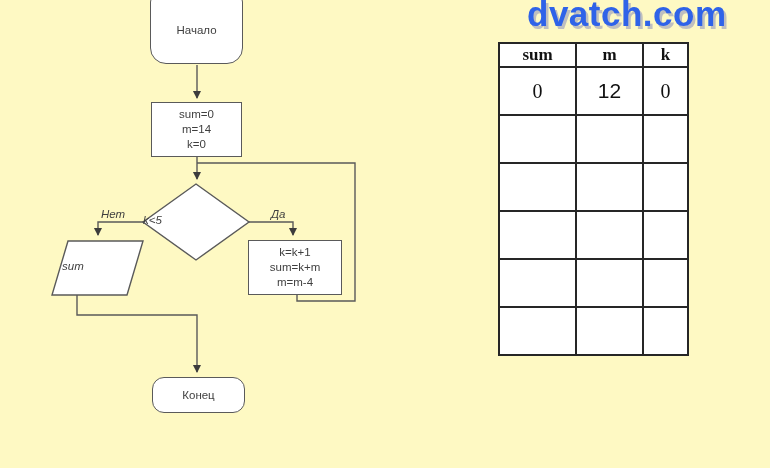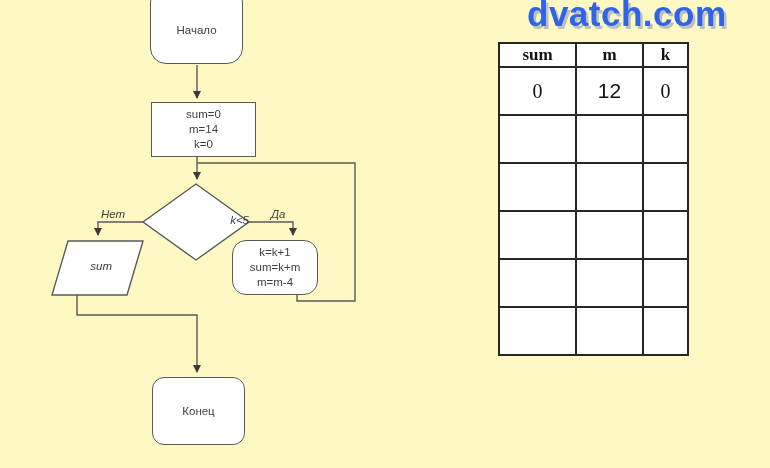--- a/index.html
+++ b/index.html
@@ -24,21 +24,21 @@
   }
   .fc-terminal{border-radius:16px;}
   .fc-process{flex-direction:column;}
   .fc-label{
     position:absolute;
     color:#3f3f3f;
     font-size:11.5px;
     white-space:nowrap;
     font-style:italic;
   }
-  .fc-label.centered{text-align:right;}
+  .fc-label.centered{text-align:left;}
   
   #trace-table{
     position:absolute;left:498px;top:42px;
     border-collapse:collapse;
     table-layout:fixed;
     background:#ffffff;
   }
   #trace-table td,#trace-table th{
     border:2px solid #262626;
     padding:0;margin:0;
@@ -93,40 +93,40 @@
 
     <polygon points="196,184 249,222 196,260 143,222" fill="#ffffff" stroke="#5a5a5a" stroke-width="1.4"></polygon>
 
     <polygon points="68,241 143,241 127,295 52,295" fill="#ffffff" stroke="#5a5a5a" stroke-width="1.4"></polygon>
   </svg>
 
   <div class="fc-node fc-terminal" style="left:150px;top:-14px;width:93px;height:78px;padding-top:10px;">
     <span>Начало</span>
   </div>
 
-  <div class="fc-node fc-process" style="left:151px;top:102px;width:105px;height:55px;">
+  <div class="fc-node fc-process" style="left:151px;top:102px;width:91px;height:55px;">
     <span>sum=0</span>
     <span>m=14</span>
     <span>k=0</span>
   </div>
 
   <div class="fc-label centered" style="left:143px;top:214px;width:106px;">k&lt;5</div>
 
   <div class="fc-label" style="left:101px;top:208px;">Нет</div>
   <div class="fc-label" style="left:271px;top:208px;">Да</div>
 
   <div class="fc-label centered" style="left:62px;top:260px;width:50px;">sum</div>
 
-  <div class="fc-node fc-process" style="left:232px;top:240px;width:86px;height:55px;border-radius:14px;">
+  <div class="fc-node fc-process" style="left:248px;top:240px;width:94px;height:55px;">
     <span>k=k+1</span>
     <span>sum=k+m</span>
     <span>m=m-4</span>
   </div>
 
-  <div class="fc-node fc-terminal" style="left:152px;top:377px;width:93px;height:68px;border-radius:12px;">
+  <div class="fc-node fc-terminal" style="left:152px;top:377px;width:93px;height:36px;border-radius:12px;">
     <span>Конец</span>
   </div>
 
   <table id="trace-table">
     <thead>
       <tr>
         <th class="w-sum">sum</th>
         <th class="w-m">m</th>
         <th class="w-k">k</th>
       </tr>

